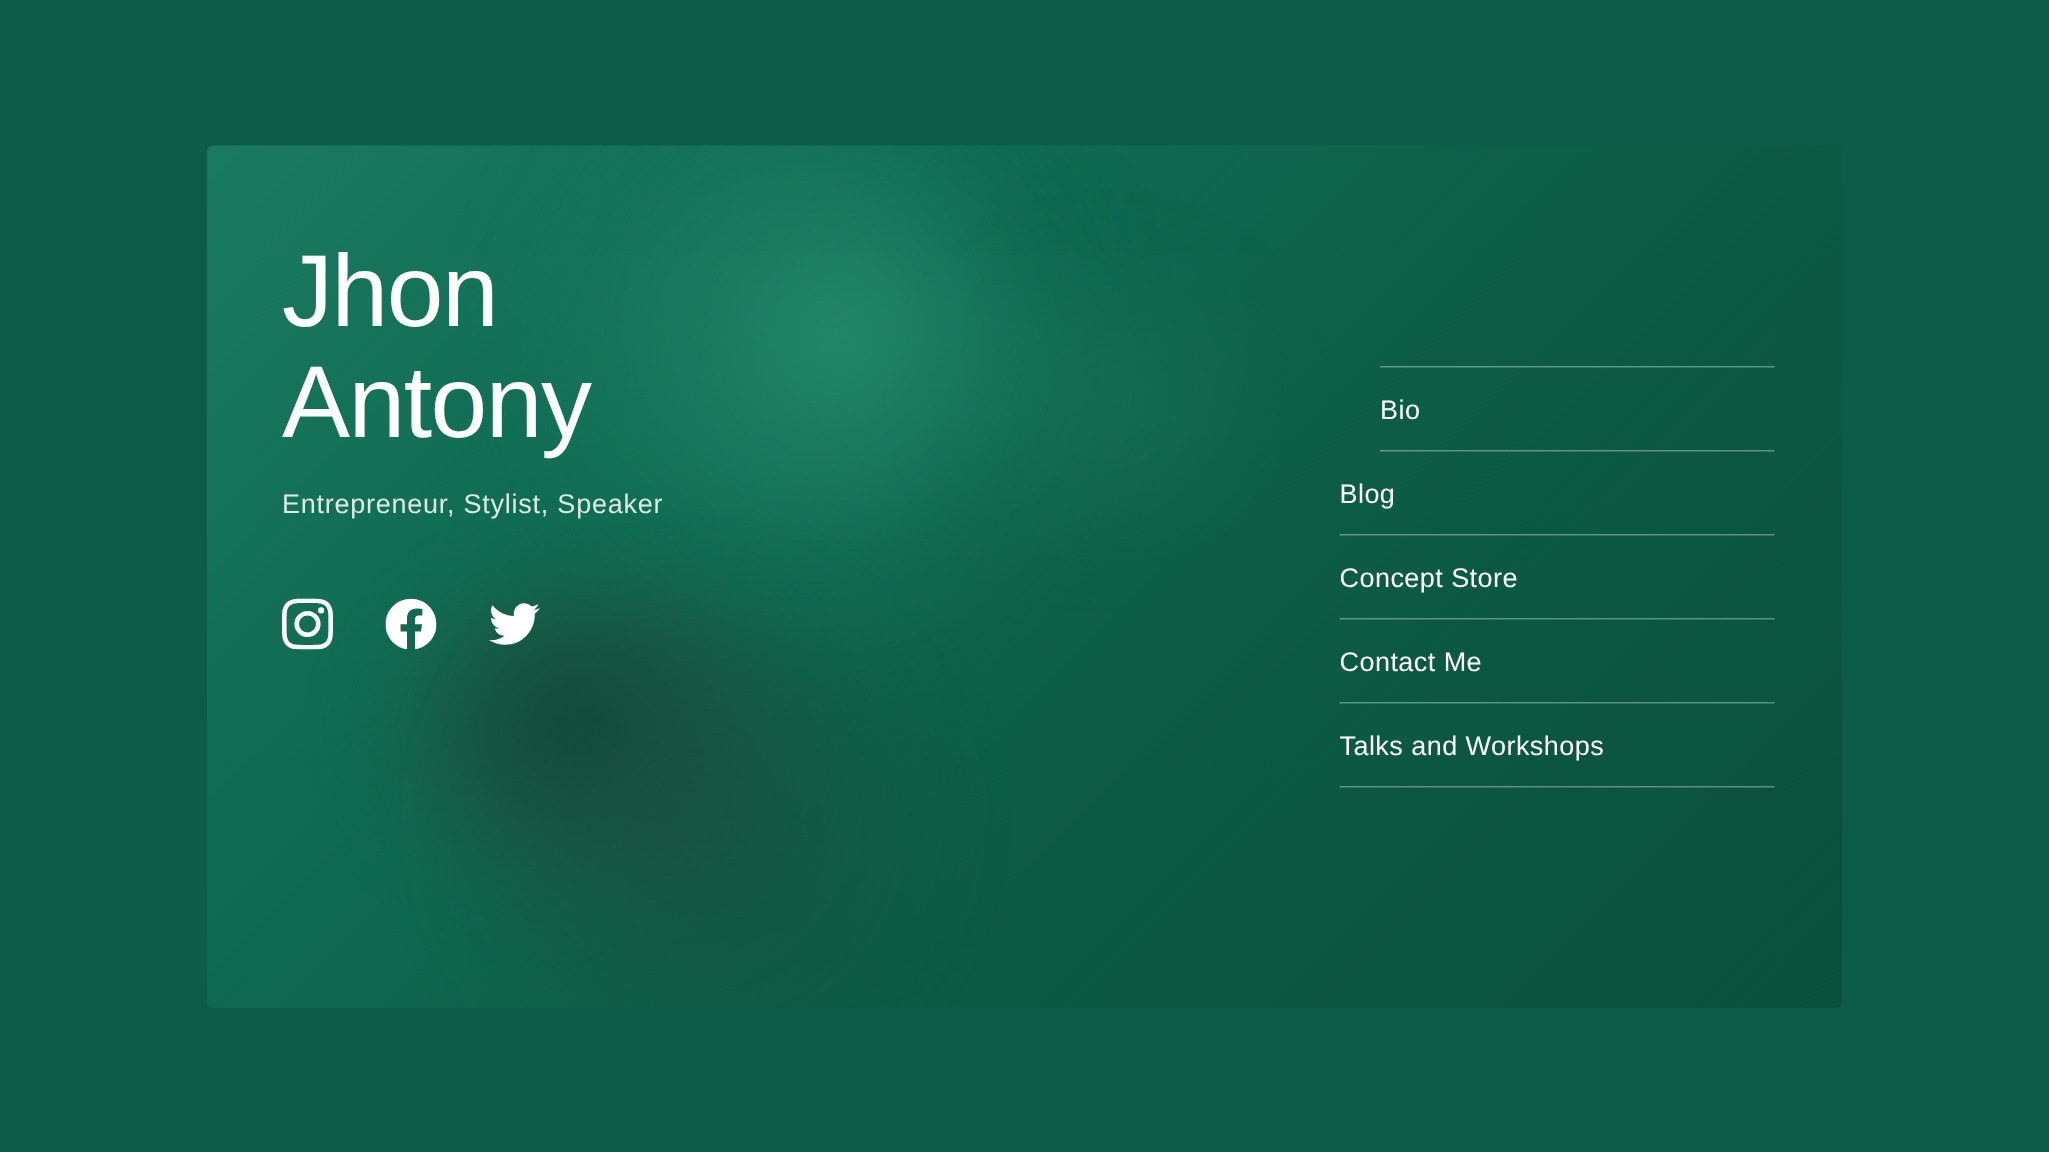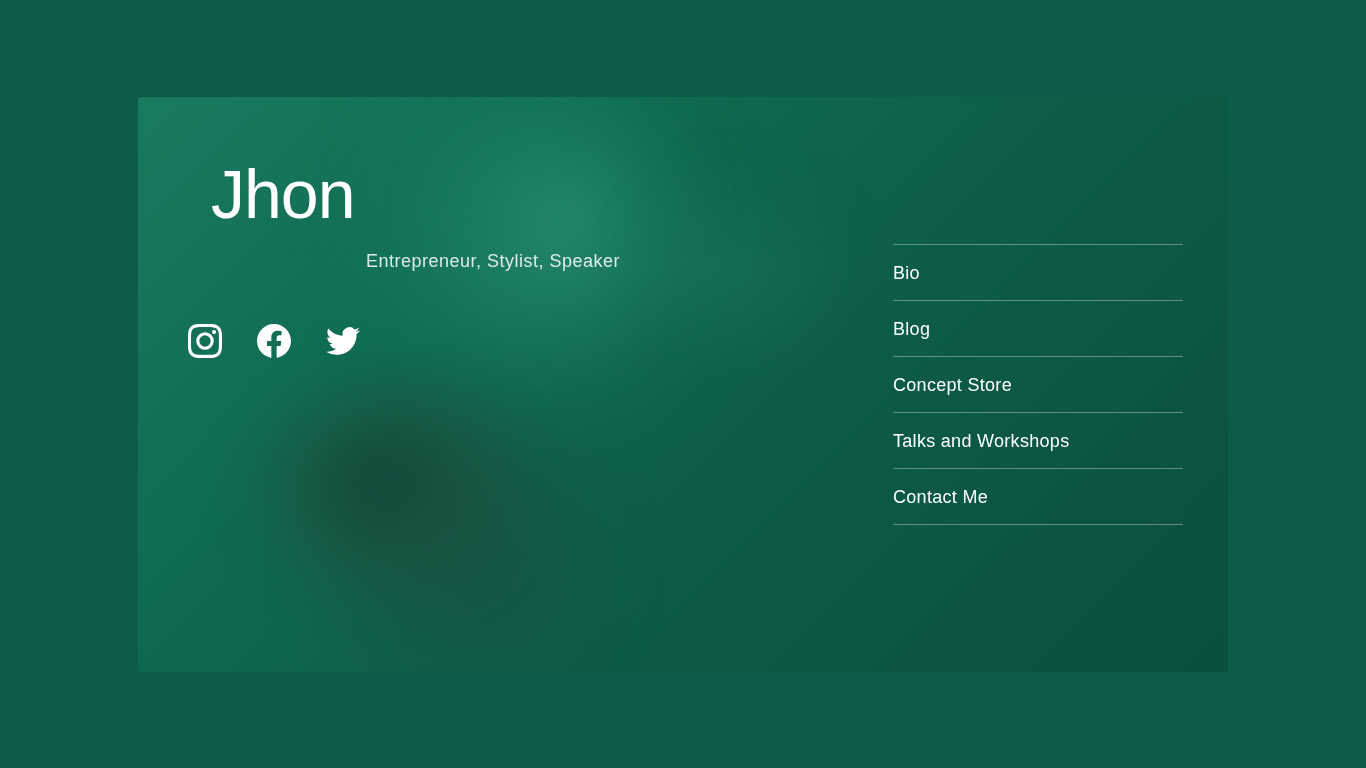--- a/index.html
+++ b/index.html
@@ -105,38 +105,36 @@
     .name-block {
       margin-bottom: 20px;
     }
 
     .name-first {
       font-size: 68px;
       font-weight: 300;
       color: #ffffff;
       line-height: 1.1;
       letter-spacing: -1px;
-      margin-left: 23px;
     }
 
     .name-last {
       font-size: 68px;
       font-weight: 300;
       color: #ffffff;
       line-height: 1.1;
       letter-spacing: -1px;
     }
 
     .tagline {
       font-size: 18px;
       color: rgba(255, 255, 255, 0.85);
       font-weight: 300;
       margin-bottom: 52px;
       letter-spacing: 0.5px;
-      text-align: center;
     }
 
     .social-icons {
       display: flex;
       gap: 35px;
       align-items: center;
     }
 
     .social-icon {
       color: #ffffff;
@@ -163,40 +161,42 @@
     }
 
     .nav-item {
       padding: 18px 0 16px 0;
       border-bottom: 1px solid rgba(255, 255, 255, 0.35);
       cursor: pointer;
     }
 
     .nav-item:first-child {
       border-top: 1px solid rgba(255, 255, 255, 0.35);
+      margin-left: 27px;
     }
 
     .nav-label {
       font-size: 18px;
       color: #ffffff;
       font-weight: 300;
       letter-spacing: 0.3px;
     }
   </style>
 </head>
 <body>
 
 <div class="card">
   <div class="blob1"></div>
   <div class="blob2"></div>
   <div class="blob3"></div>
 
   <div class="left-panel">
     <div class="name-block">
       <div class="name-first">Jhon</div>
+      <div class="name-last">Antony</div>
     </div>
     <div class="tagline">Entrepreneur, Stylist, Speaker</div>
     <div class="social-icons">
 
       <div class="social-icon">
         <svg viewBox="0 0 24 24" xmlns="http://www.w3.org/2000/svg">
           <path d="M12 2.163c3.204 0 3.584.012 4.85.07 3.252.148 4.771 1.691 4.919 4.919.058 1.265.069 1.645.069 4.849 0 3.205-.012 3.584-.069 4.849-.149 3.225-1.664 4.771-4.919 4.919-1.266.058-1.644.07-4.85.07-3.204 0-3.584-.012-4.849-.07-3.26-.149-4.771-1.699-4.919-4.92-.058-1.265-.07-1.644-.07-4.849 0-3.204.013-3.583.07-4.849.149-3.227 1.664-4.771 4.919-4.919 1.266-.057 1.645-.069 4.849-.069zM12 0C8.741 0 8.333.014 7.053.072 2.695.272.273 2.69.073 7.052.014 8.333 0 8.741 0 12c0 3.259.014 3.668.072 4.948.2 4.358 2.618 6.78 6.98 6.98C8.333 23.986 8.741 24 12 24c3.259 0 3.668-.014 4.948-.072 4.354-.2 6.782-2.618 6.979-6.98.059-1.28.073-1.689.073-4.948 0-3.259-.014-3.667-.072-4.947-.196-4.354-2.617-6.78-6.979-6.98C15.668.014 15.259 0 12 0zm0 5.838a6.162 6.162 0 100 12.324 6.162 6.162 0 000-12.324zM12 16a4 4 0 110-8 4 4 0 010 8zm6.406-11.845a1.44 1.44 0 100 2.881 1.44 1.44 0 000-2.881z"></path>
         </svg>
       </div>
 
@@ -218,19 +218,19 @@
     <div class="nav-item">
       <span class="nav-label">Bio</span>
     </div>
     <div class="nav-item">
       <span class="nav-label">Blog</span>
     </div>
     <div class="nav-item">
       <span class="nav-label">Concept Store</span>
     </div>
     <div class="nav-item">
+      <span class="nav-label">Contact Me</span>
+    </div>
+    <div class="nav-item">
       <span class="nav-label">Talks and Workshops</span>
-    </div>
-    <div class="nav-item">
-      <span class="nav-label">Contact Me</span>
     </div>
   </div>
 </div>
 
 </body></html>

